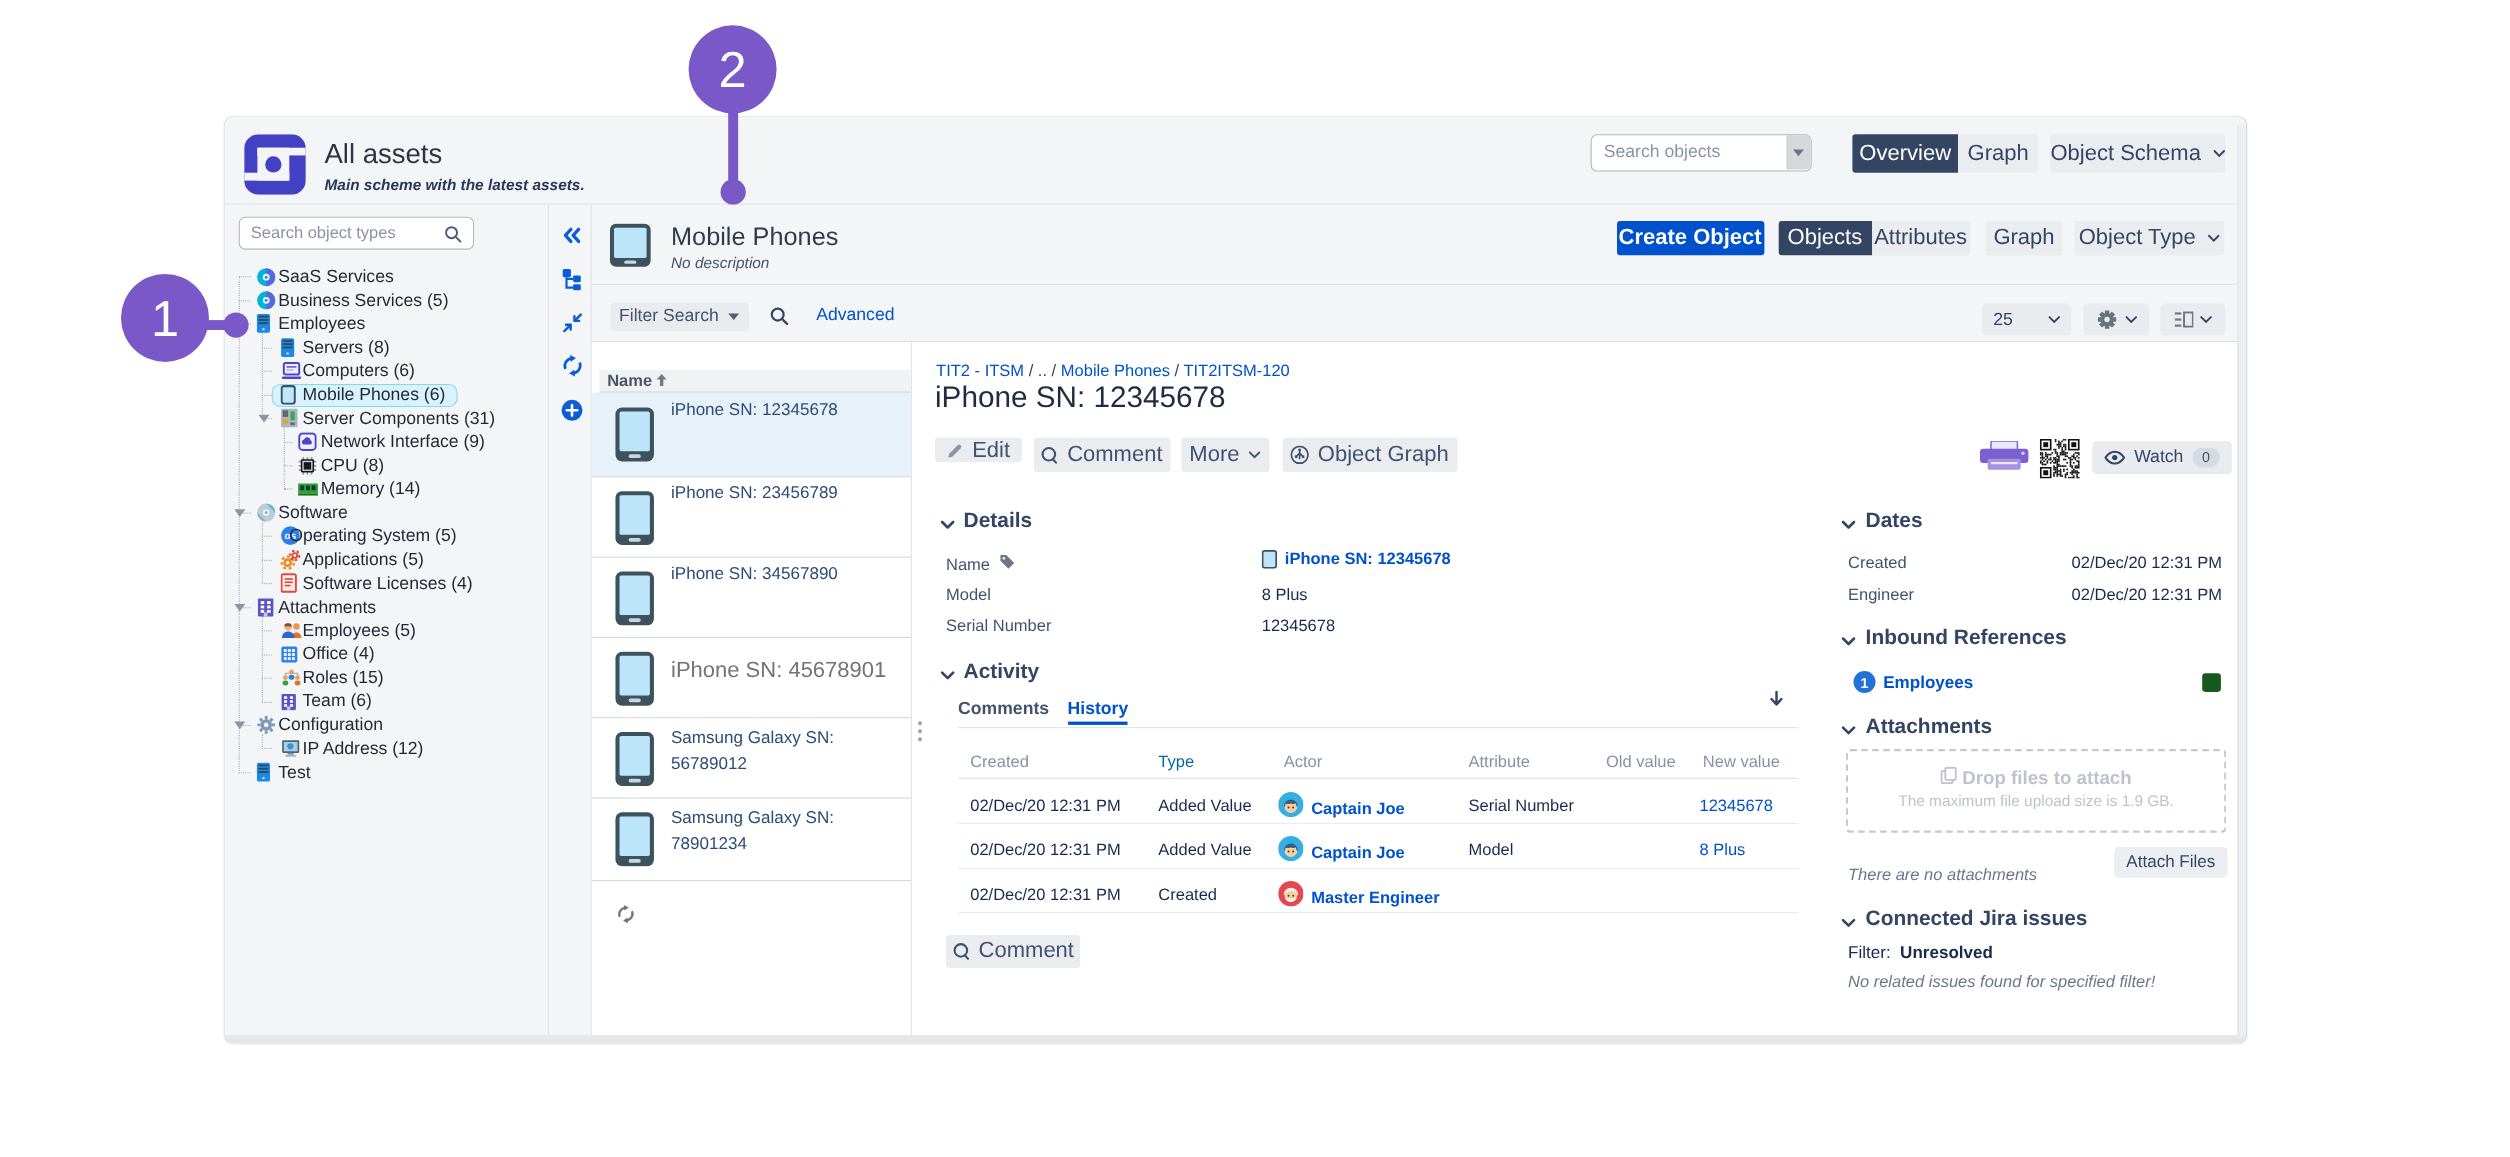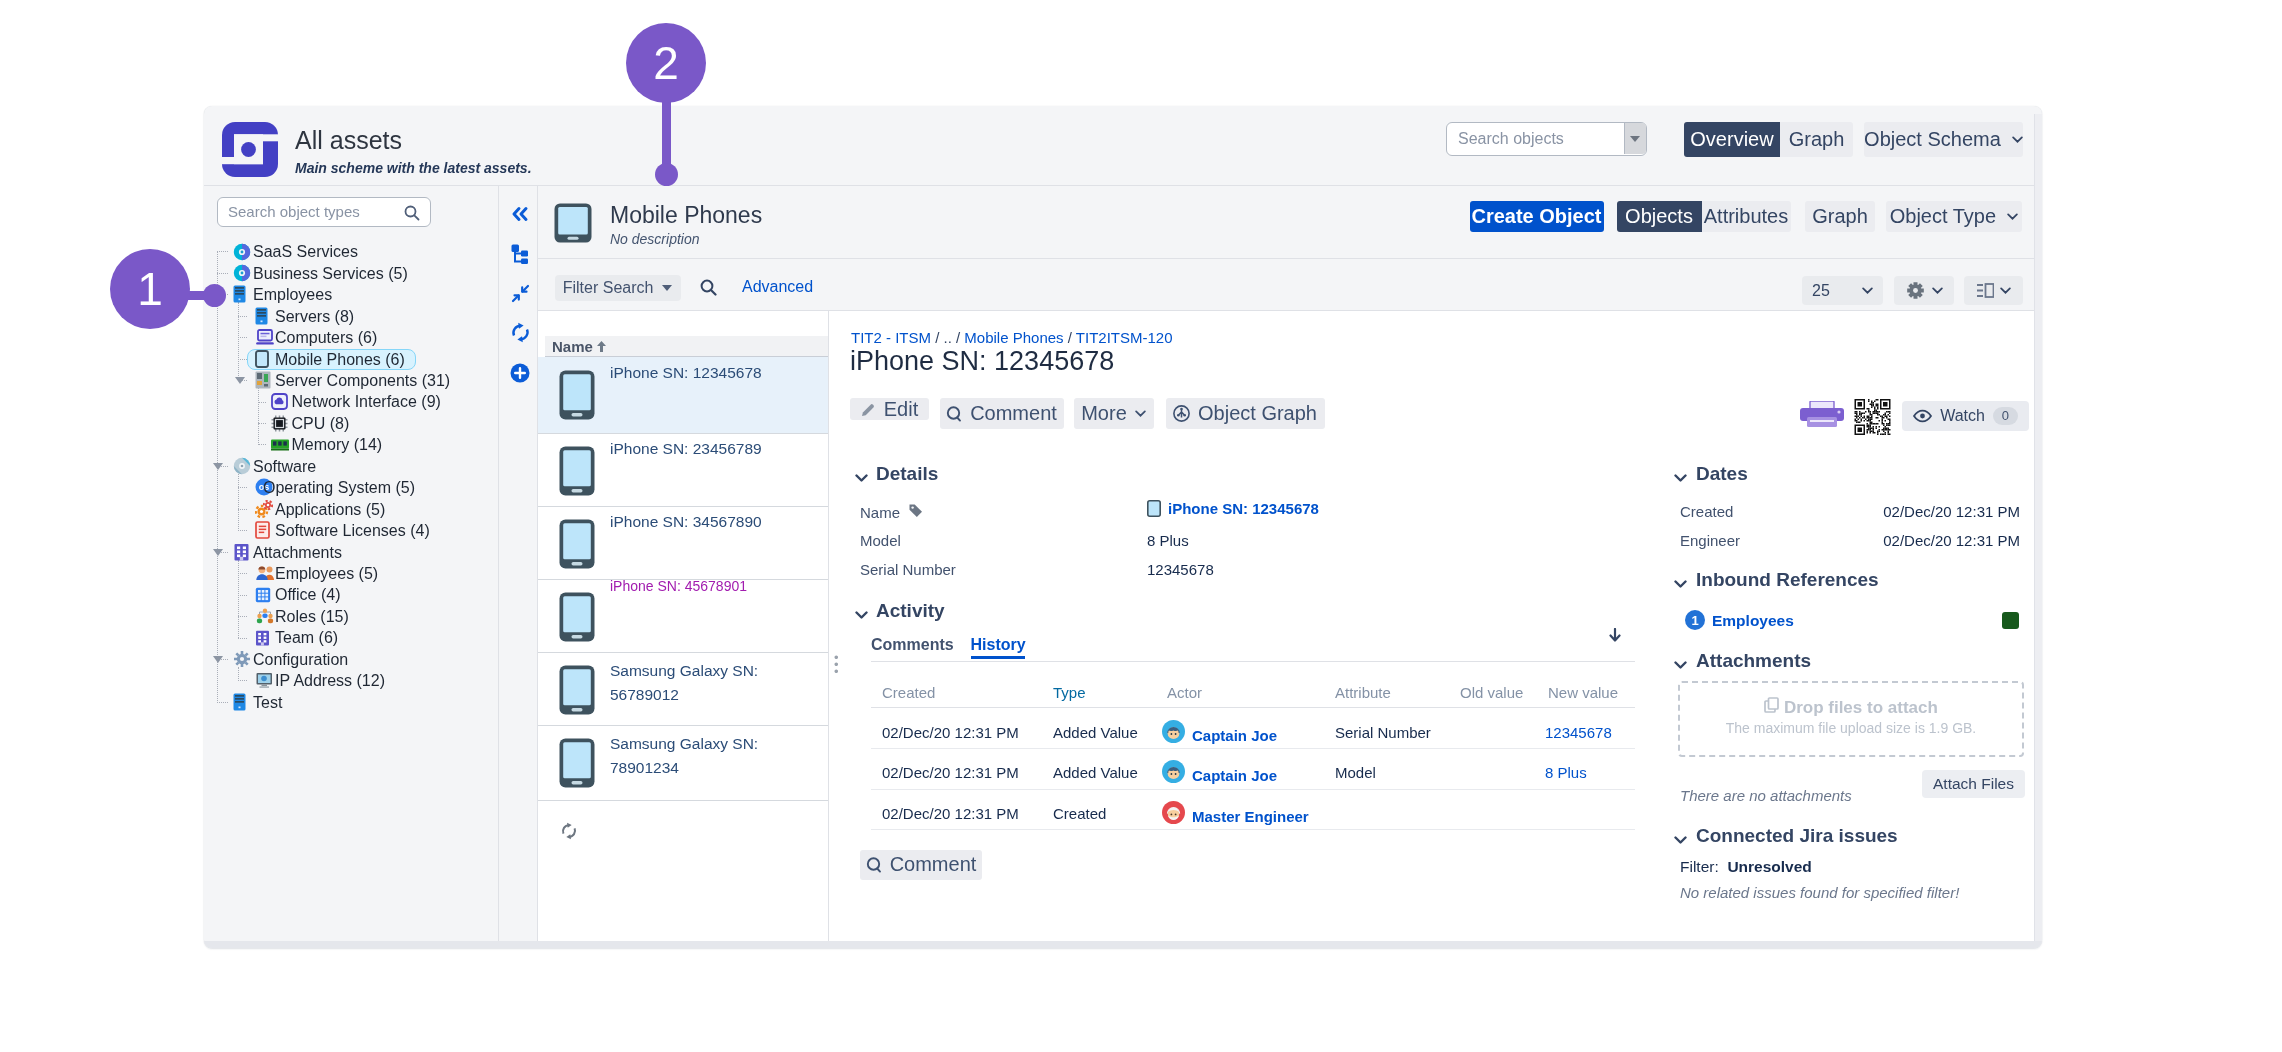--- a/index.html
+++ b/index.html
@@ -448,21 +448,21 @@
         <rect x="4.2" y="4.2" width="27.6" height="36" rx="1.5" fill="#bde5fa"></rect>
         <rect x="12.5" y="43" width="11" height="3.4" rx="1.7" fill="#c6d9e2"></rect>
       </svg></div>
 <div class="a" style="left:406px;top:407px;font-size:15.5px;color:#2b4c77">iPhone SN: 34567890</div>
 <div class="a" style="left:334px;top:546px;width:290px;height:1px;background:#d5d9de"></div>
 <div class="a" style="left:355px;top:486px"><svg width="36" height="50" viewBox="0 0 36 50">
         <rect x="0.5" y="0.5" width="35" height="49" rx="6" fill="#3e525e"></rect>
         <rect x="4.2" y="4.2" width="27.6" height="36" rx="1.5" fill="#bde5fa"></rect>
         <rect x="12.5" y="43" width="11" height="3.4" rx="1.7" fill="#c6d9e2"></rect>
       </svg></div>
-<div class="a" style="left:406px;top:472px;font-size:14px;color:#a21caf">iPhone SN: 45678901</div>
+<div class="a" style="left:406px;top:492px;font-size:20px;color:#737373">iPhone SN: 45678901</div>
 <div class="a" style="left:334px;top:619px;width:290px;height:1px;background:#d5d9de"></div>
 <div class="a" style="left:355px;top:559px"><svg width="36" height="50" viewBox="0 0 36 50">
         <rect x="0.5" y="0.5" width="35" height="49" rx="6" fill="#3e525e"></rect>
         <rect x="4.2" y="4.2" width="27.6" height="36" rx="1.5" fill="#bde5fa"></rect>
         <rect x="12.5" y="43" width="11" height="3.4" rx="1.7" fill="#c6d9e2"></rect>
       </svg></div>
 <div class="a" style="left:406px;top:553px;font-size:15.5px;color:#2b4c77;line-height:24px">Samsung Galaxy SN: <br>56789012</div>
 <div class="a" style="left:334px;top:694px;width:290px;height:1px;background:#d5d9de"></div>
 <div class="a" style="left:355px;top:632px"><svg width="36" height="50" viewBox="0 0 36 50">
         <rect x="0.5" y="0.5" width="35" height="49" rx="6" fill="#3e525e"></rect>

